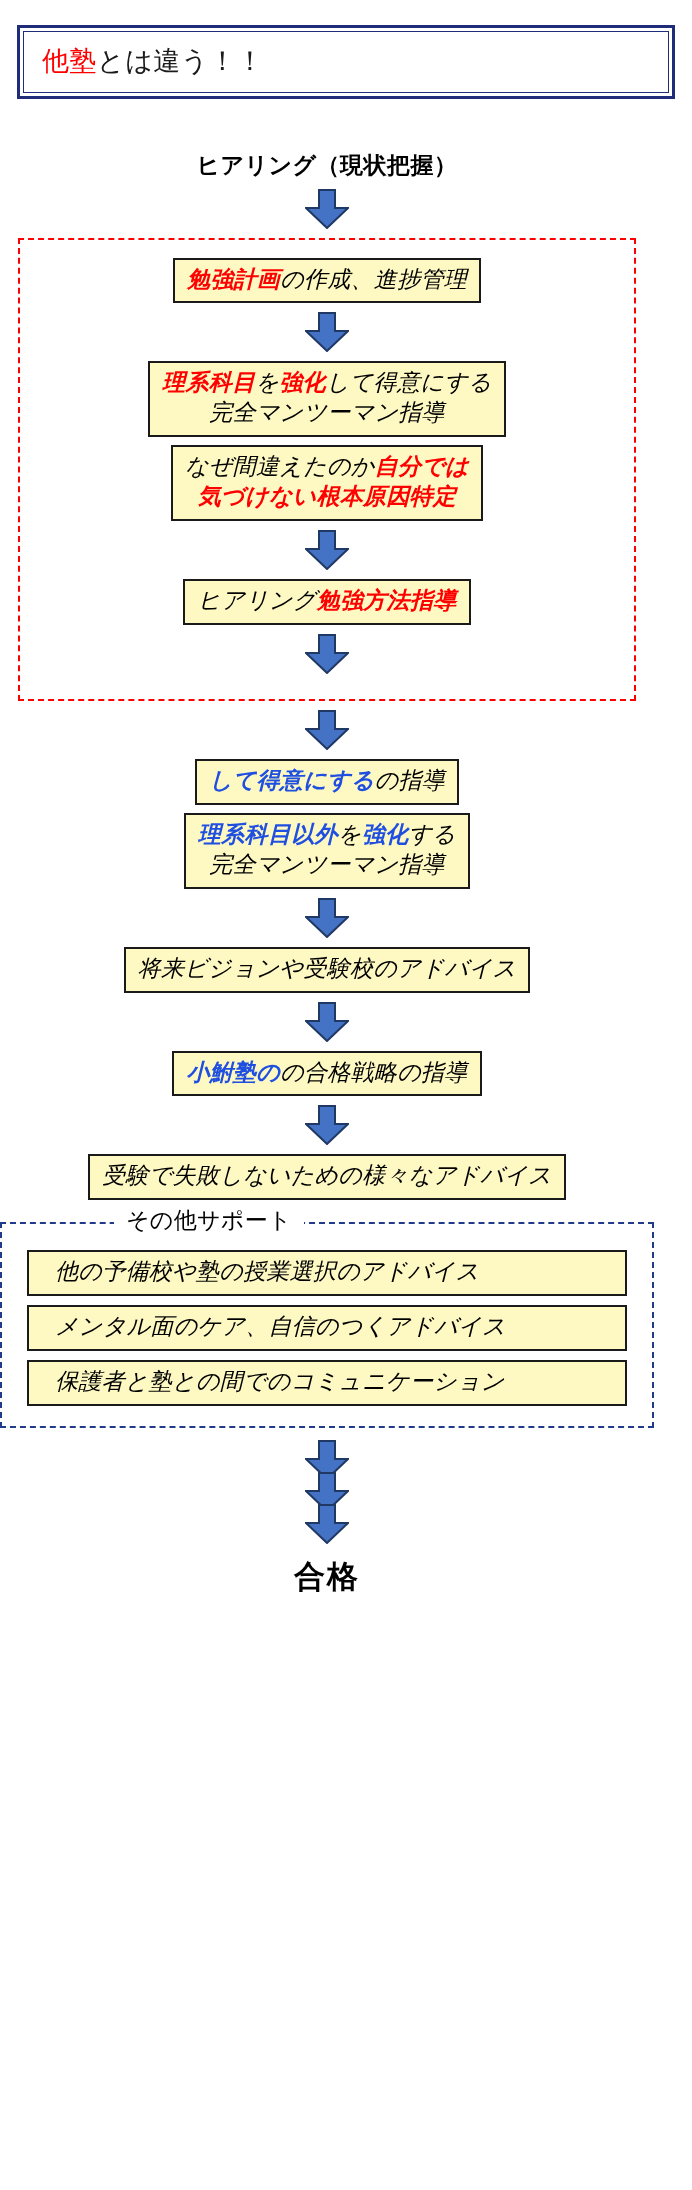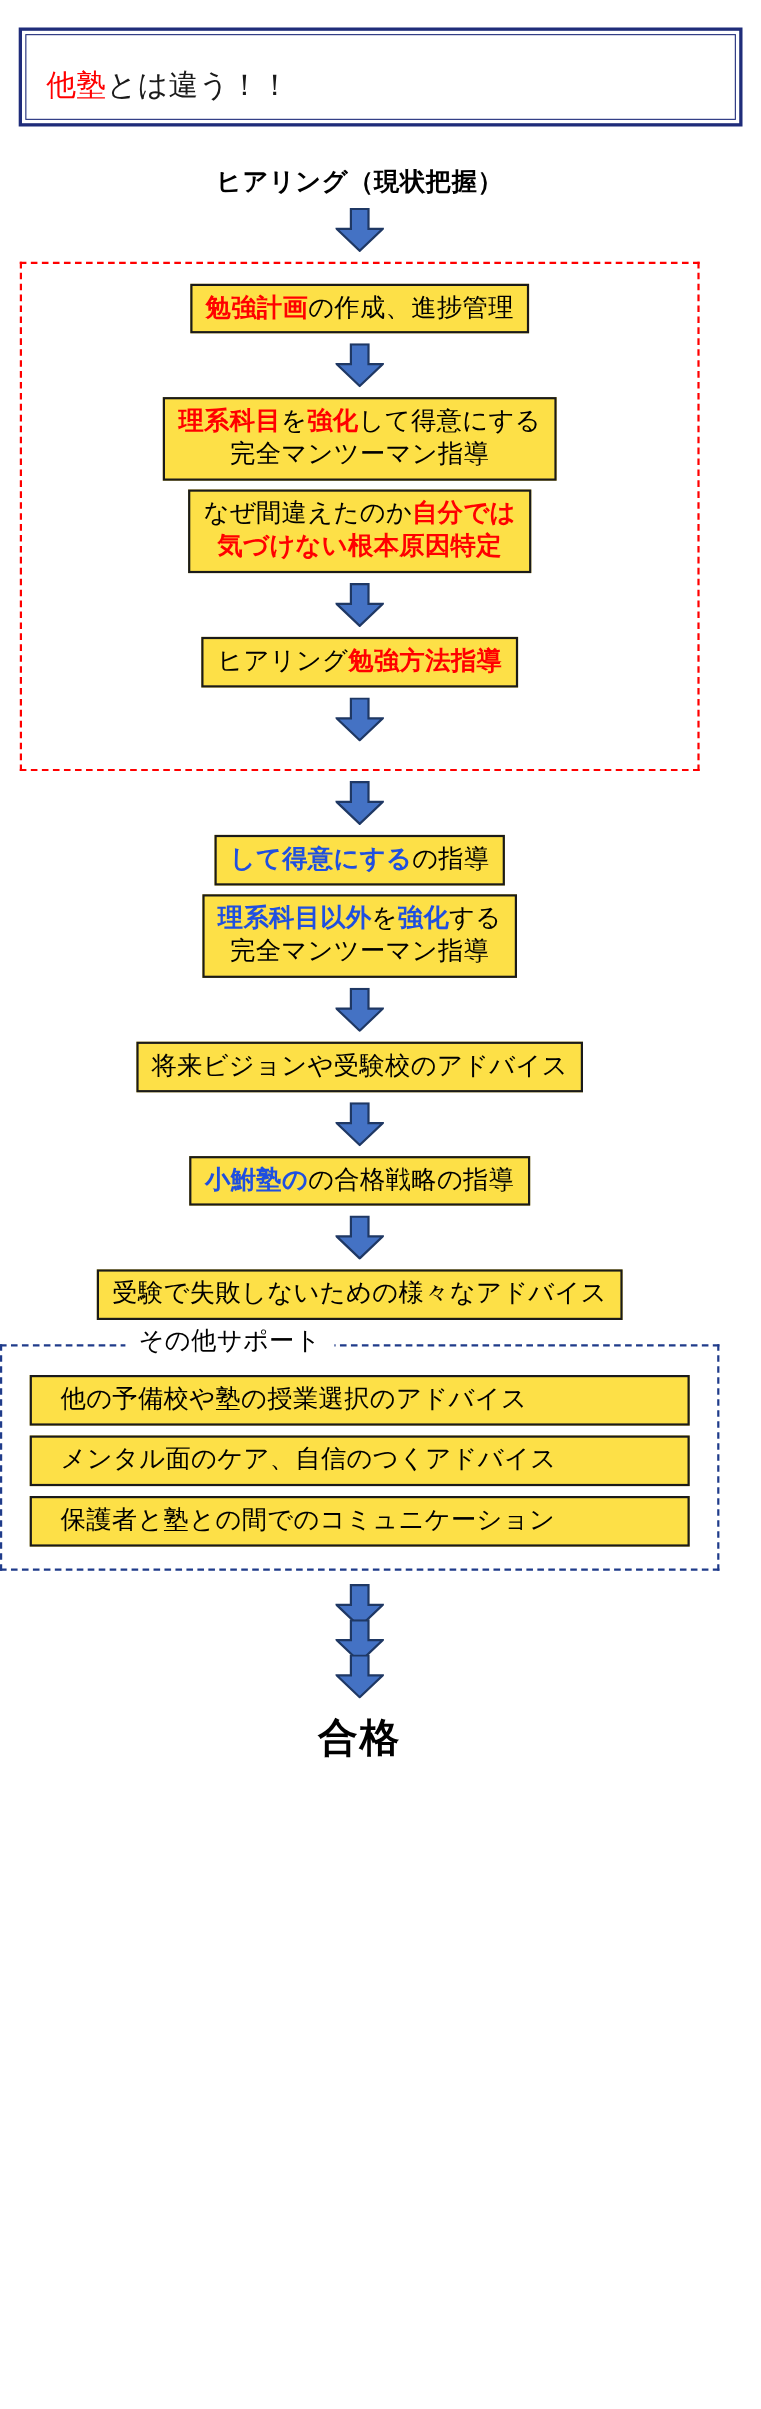--- a/index.html
+++ b/index.html
@@ -39,21 +39,20 @@
     padding: 10px 18px 12px 18px;
     box-sizing: border-box;
   }
   .header-line {
     font-family: "Liberation Serif", "DejaVu Serif", serif;
     font-size: 27px;
     line-height: 1.42;
     letter-spacing: 0.5px;
     white-space: nowrap;
     color: #1a1a1a;
-    margin-top: 16px;
   }
   .hl-red { color: #FF0000; }
 
   
   .flow {
     position: absolute;
     left: 0;
     top: 152px;
     width: 654px;
     display: flex;
@@ -78,28 +77,29 @@
     margin: 9px 0 9px 0;
     position: relative;
     flex: none;
   }
   .arrow svg { display: block; width: 44px; height: 40px; }
 
   
   .node {
     box-sizing: border-box;
     border: 2px solid #1a1a1a;
-    background: #fde047;
+    background: #fef9c3;
     padding: 5px 12px 7px 12px;
     text-align: center;
     font-family: "Liberation Sans", "DejaVu Sans", sans-serif;
     font-size: 23px;
     line-height: 1.30;
     white-space: nowrap;
     letter-spacing: 0.3px;
+    font-style: italic;
   }
   .node .ln { display: block; }
   .t-red  { color: #FF0000; font-weight: bold; }
   .t-blue { color: #1F4FE0; font-weight: bold; }
   .t-blk  { color: #000000; }
 
   
   .group-red {
     position: relative;
     box-sizing: border-box;
@@ -124,32 +124,32 @@
     align-items: center;
     gap: 9px;
     margin-top: 22px;
   }
   .group-blue-title {
     position: absolute;
     top: -16px;
     left: 112px;
     background: #ffffff;
     padding: 0 12px;
-    font-family: Liberation Mono, monospace;
+    font-family: Liberation Serif, serif;
     font-size: 23px;
     line-height: 1.1;
     white-space: nowrap;
     letter-spacing: 0.3px;
   }
   .group-blue .node { width: 600px; text-align: left; padding-left: 26px; }
 
   .final-label {
     font-family: "Liberation Sans", "DejaVu Sans", sans-serif;
     font-weight: bold;
-    font-size: 36px;
+    font-size: 31px;
     letter-spacing: 2px;
     margin-top: 16px;
   }
 
   .arrow-stack {
     display: flex;
     flex-direction: column;
     align-items: center;
     margin-top: 16px;
   }

